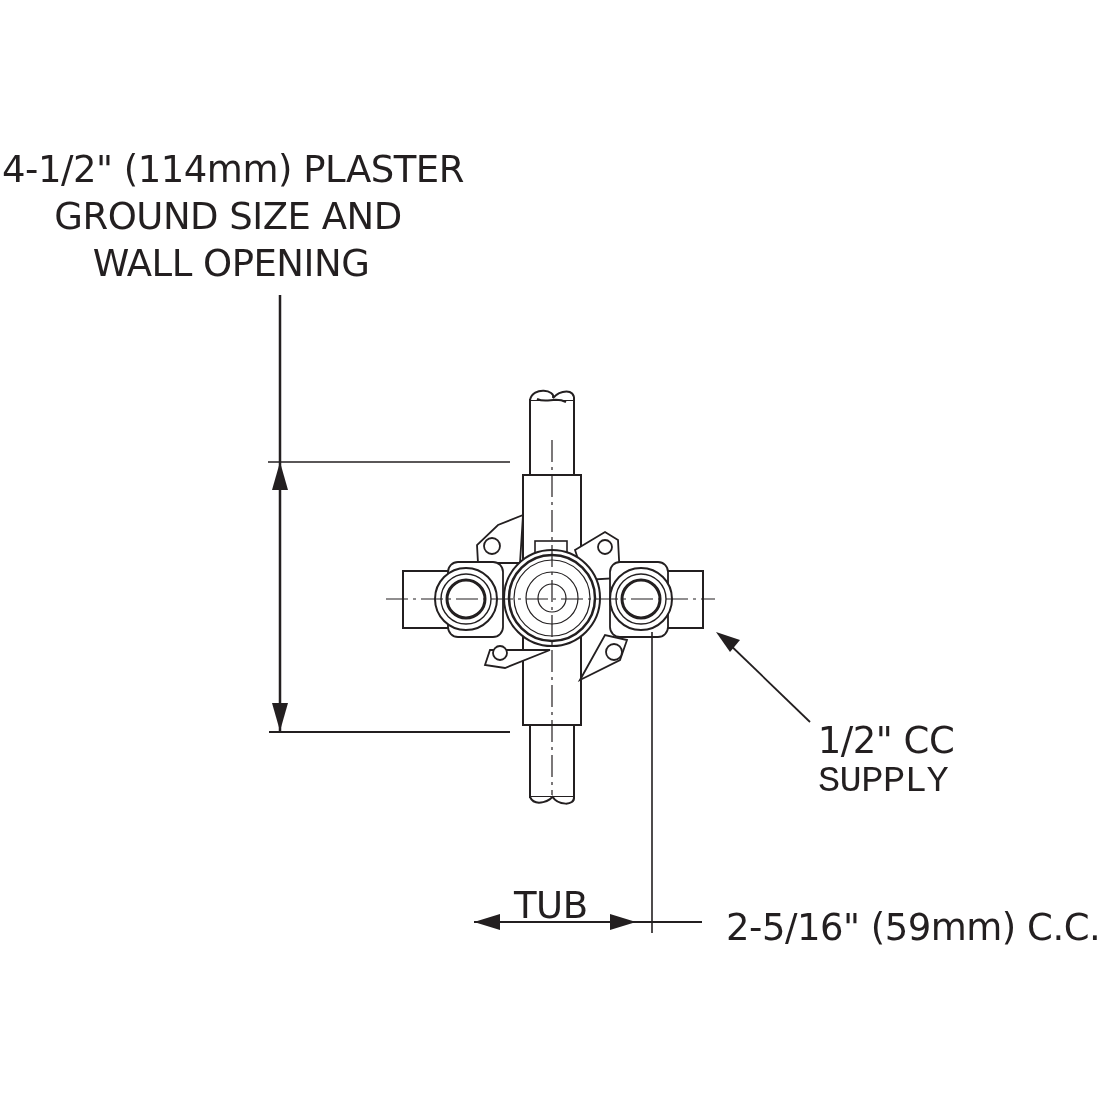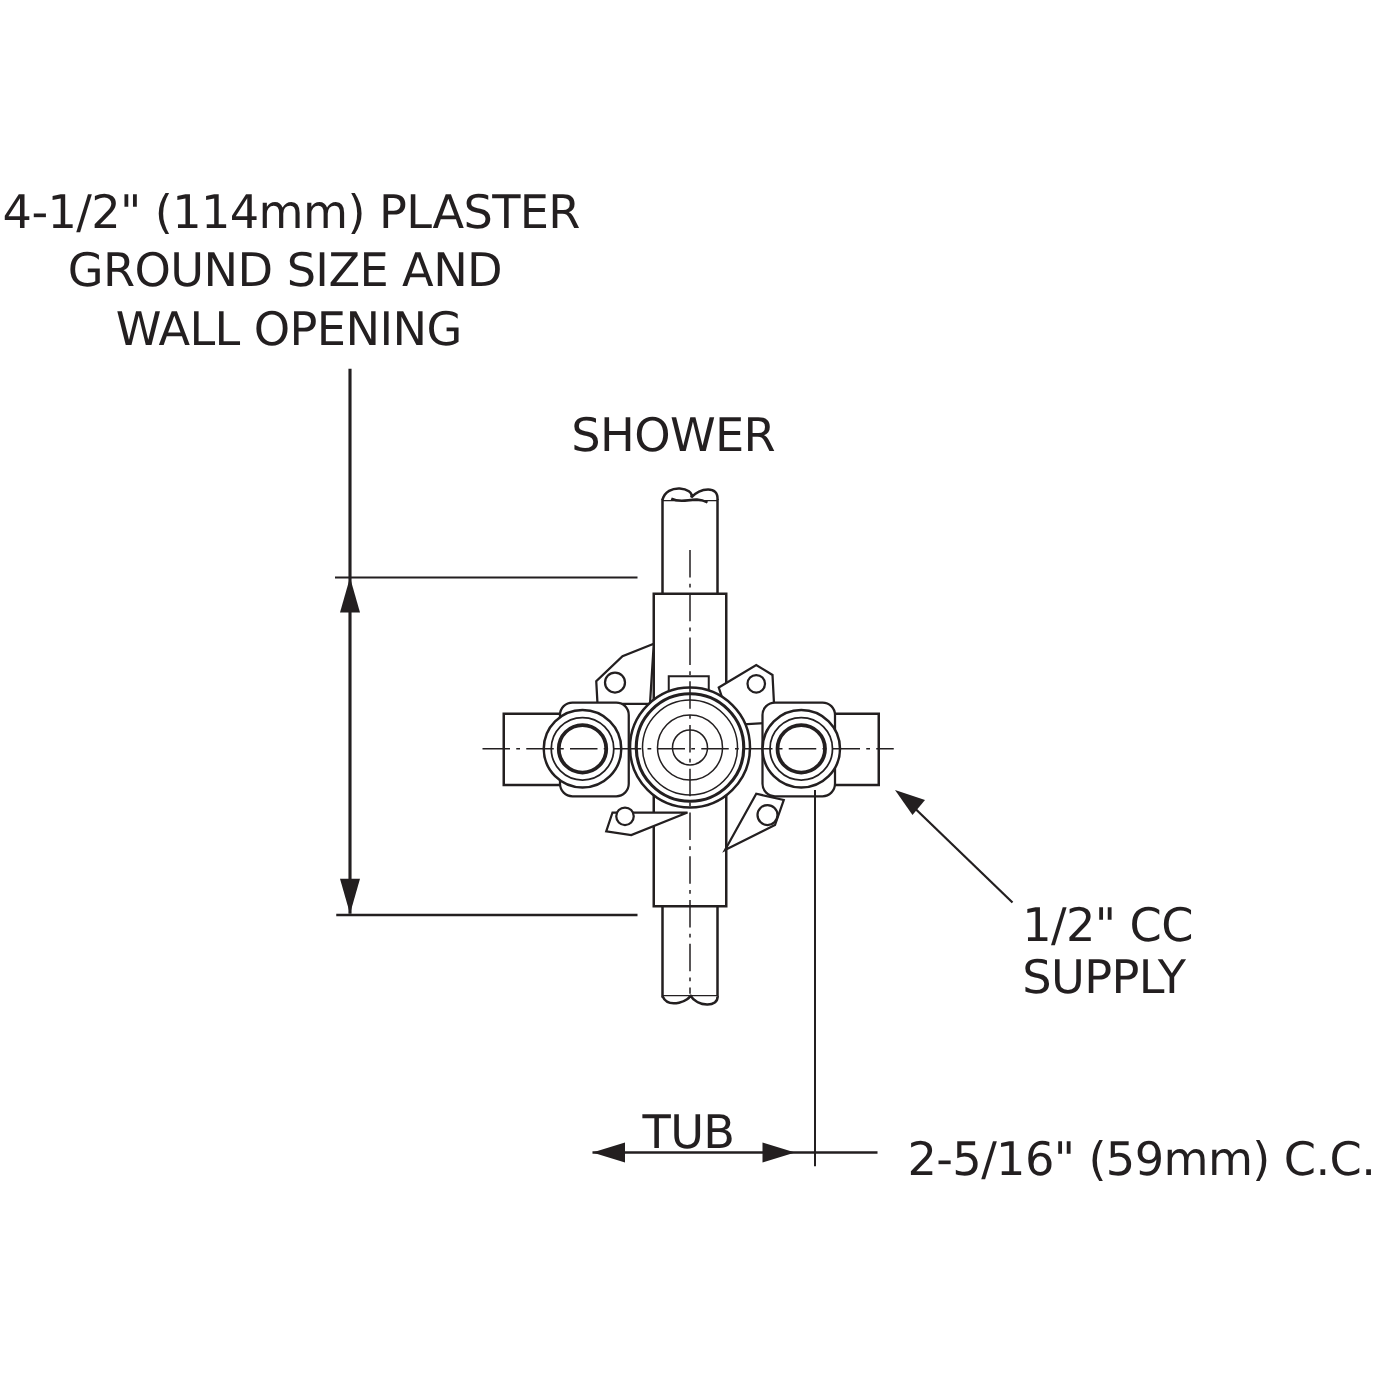--- a/index.html
+++ b/index.html
@@ -109,23 +109,22 @@
       <path d="M716,632 L740,640 L730,652 Z" fill="#231f20" stroke="none"></path>
     </g>
   </svg>
 
   <div class="lbl center" style="left:0; top:146px; width:466px;">
     <div>4-1/2" (114mm) PLASTER</div>
     <div style="margin-left:-10px;">GROUND SIZE AND</div>
     <div style="margin-left:-4px;">WALL OPENING</div>
   </div>
 
-  <div class="lbl" style="left:457px; top:325px;">SHOWER</div>
 
   <div class="lbl center" style="left:808px; top:717px; width:150px;">
     <div style="margin-left:6px;">1/2" CC</div>
-    <div style="margin-top:-6px;">SUPPLY</div>
+    <div style="margin-top:-6px;font-family:Liberation Mono, monospace;">SUPPLY</div>
   </div>
 
   <div class="lbl" style="left:514px; top:846px;margin-top:36px;">TUB</div>
 
   <div class="lbl" style="left:726px; top:904px;">2-5/16" (59mm) C.C.</div>
 </div>
 
 </body></html>

